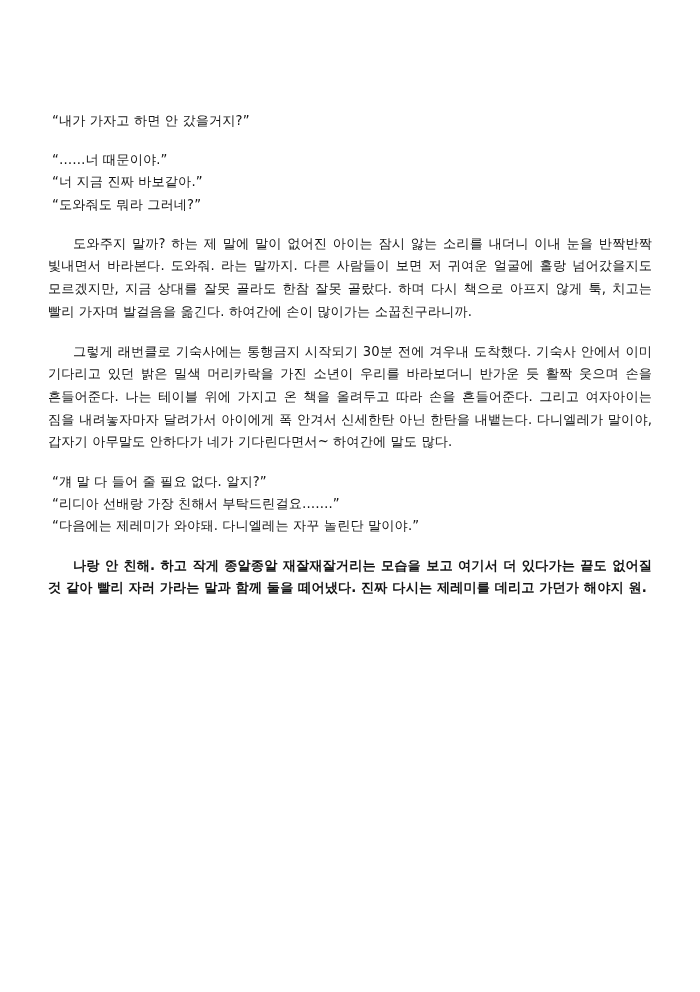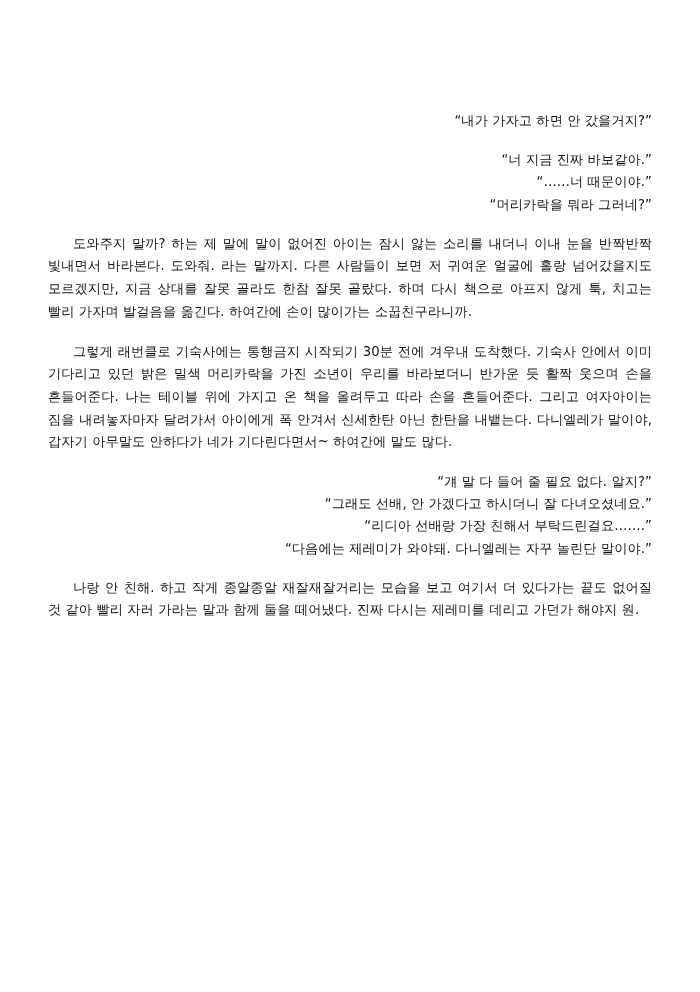--- a/index.html
+++ b/index.html
@@ -28,26 +28,26 @@
     font-size: 13.2px;
     line-height: 1.72;
     color: #141414;
     letter-spacing: 0.1px;
   }
   .blk {
     margin: 0 0 17px 0;
   }
   .blk:last-child {
     margin-bottom: 6px;
+    font-weight: bold;
   }
   
   .dialogue {
     margin: 0 0 17px 0;
     padding-left: 4px;
-    text-align: right;
   }
   .dialogue .line {
     margin: 0;
     line-height: 1.68;
     white-space: nowrap;
   }
   .para {
     text-align: justify;
     text-justify: inter-character;
     text-indent: 1.9em;
@@ -59,32 +59,31 @@
 
 <div class="page">
   <div class="doc-body">
 
     <div class="dialogue">
       <p class="line">“내가 가자고 하면 안 갔을거지?”</p>
     </div>
 
 
     <div class="dialogue">
+      <p class="line">“……너 때문이야.”</p>
       <p class="line">“너 지금 진짜 바보같아.”</p>
-      <p class="line">“……너 때문이야.”</p>
-      <p class="line">“머리카락을 뭐라 그러네?”</p>
+      <p class="line">“도와줘도 뭐라 그러네?”</p>
     </div>
 
     <p class="blk para">도와주지 말까? 하는 제 말에 말이 없어진 아이는 잠시 앓는 소리를 내더니 이내 눈을 반짝반짝 빛내면서 바라본다. 도와줘. 라는 말까지. 다른 사람들이 보면 저 귀여운 얼굴에 홀랑 넘어갔을지도 모르겠지만, 지금 상대를 잘못 골라도 한참 잘못 골랐다. 하며 다시 책으로 아프지 않게 툭, 치고는 빨리 가자며 발걸음을 옮긴다. 하여간에 손이 많이가는 소꿉친구라니까.</p>
 
     <p class="blk para">그렇게 래번클로 기숙사에는 통행금지 시작되기 30분 전에 겨우내 도착했다. 기숙사 안에서 이미 기다리고 있던 밝은 밀색 머리카락을 가진 소년이 우리를 바라보더니 반가운 듯 활짝 웃으며 손을 흔들어준다. 나는 테이블 위에 가지고 온 책을 올려두고 따라 손을 흔들어준다. 그리고 여자아이는 짐을 내려놓자마자 달려가서 아이에게 폭 안겨서 신세한탄 아닌 한탄을 내뱉는다. 다니엘레가 말이야, 갑자기 아무말도 안하다가 네가 기다린다면서~ 하여간에 말도 많다.</p>
 
     <div class="dialogue">
       <p class="line">“걔 말 다 들어 줄 필요 없다. 알지?”</p>
-      <p class="line">“그래도 선배, 안 가겠다고 하시더니 잘 다녀오셨네요.”</p>
       <p class="line">“리디아 선배랑 가장 친해서 부탁드린걸요…….”</p>
       <p class="line">“다음에는 제레미가 와야돼. 다니엘레는 자꾸 놀린단 말이야.”</p>
     </div>
 
     <p class="blk para">나랑 안 친해. 하고 작게 종알종알 재잘재잘거리는 모습을 보고 여기서 더 있다가는 끝도 없어질 것 같아 빨리 자러 가라는 말과 함께 둘을 떼어냈다. 진짜 다시는 제레미를 데리고 가던가 해야지 원.</p>
 
   </div>
 </div>
 
 </body></html>

